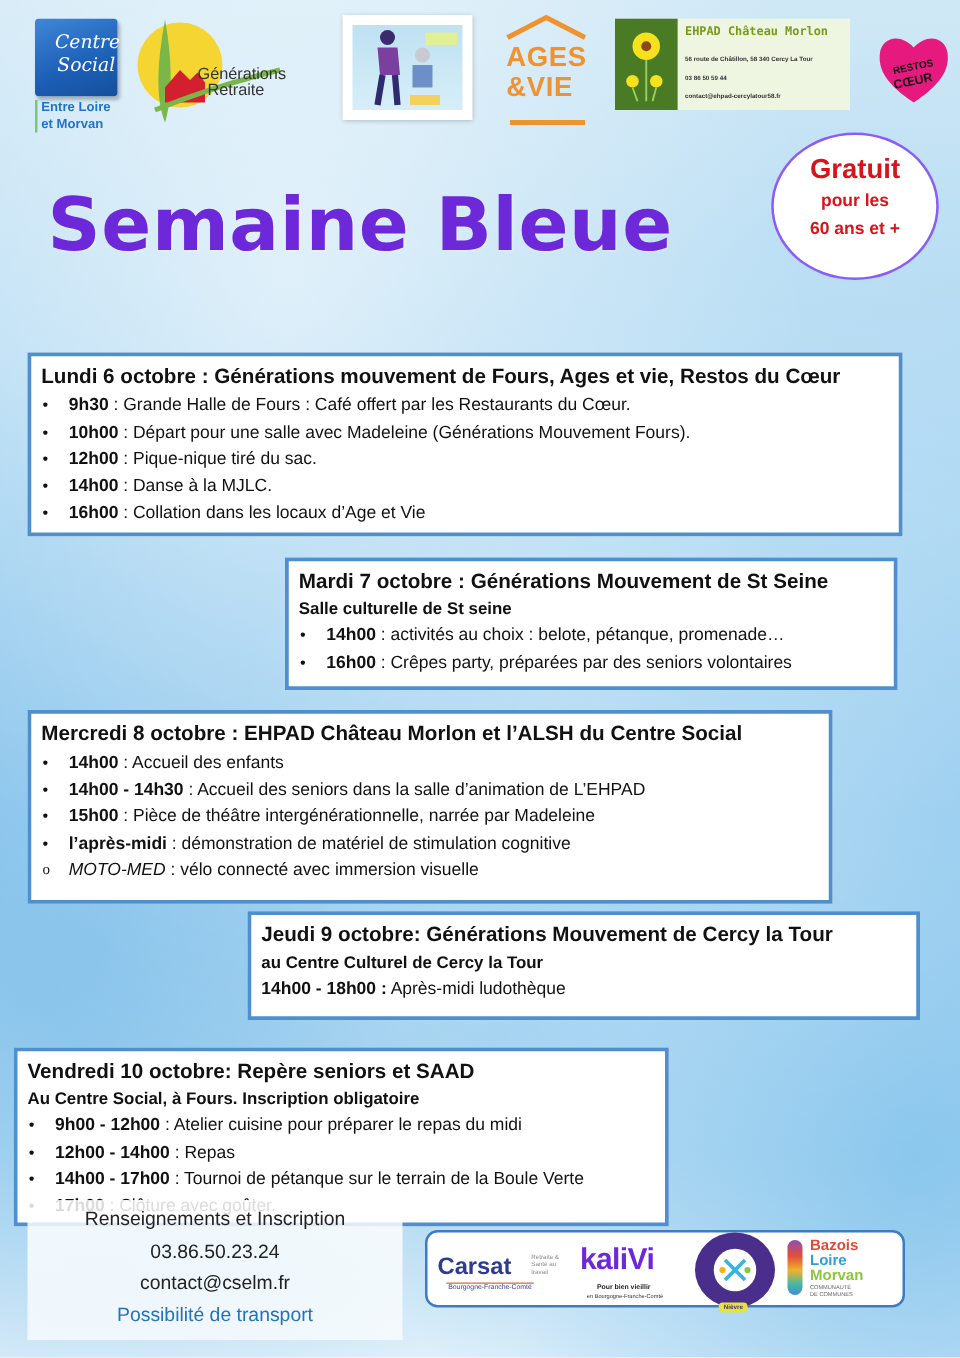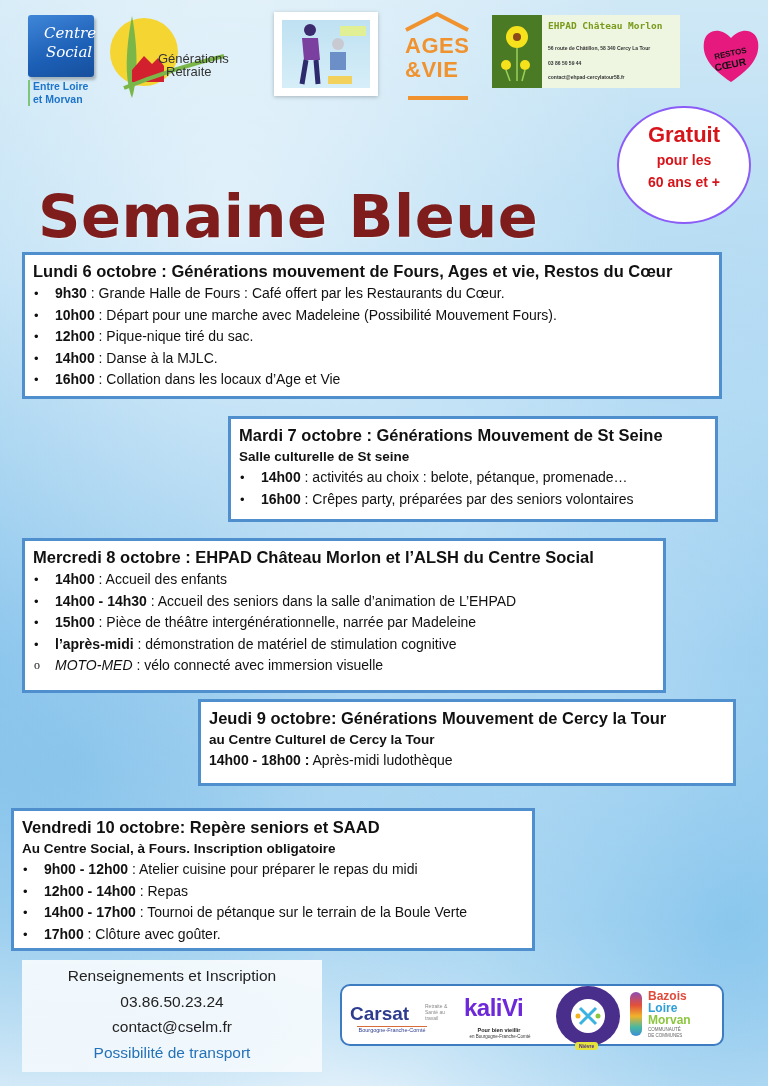--- a/index.html
+++ b/index.html
@@ -38,36 +38,35 @@
   .logo-av { left: 402px; top: 10px; width: 70px; height: 92px; }
   .logo-av-text { left: 405px; top: 34px; width: 66px; color: #f0922e; font-weight: bold; font-size: 22px; line-height: 24px; text-align: left; letter-spacing: 0.5px; }
   .logo-ehpad { left: 492px; top: 15px; width: 188px; height: 73px; background: #eef6e2; }
   .logo-ehpad-img { left: 492px; top: 15px; width: 50px; height: 73px; background: #4a7a24; }
   .logo-ehpad-title { left: 548px; top: 20px; color: #7a9a1a; font-weight: bold; font-size: 9.5px; font-family: "DejaVu Sans Mono", monospace; }
   .logo-ehpad-line { left: 548px; color: #333; font-size: 5px; font-weight: bold; }
   .logo-rdc { left: 700px; top: 20px; width: 62px; height: 75px; }
 
   
   .main-title {
-    left: 38px; top: 140px; color: #7f1d1d; font-family: "DejaVu Sans", sans-serif;
+    left: 38px; top: 140px; color: #6d28d9; font-family: "DejaVu Sans", sans-serif;
     font-size: 59px; letter-spacing: 0.5px; line-height: 80px;
     text-shadow: 1px 1px 2px rgba(255,255,255,0.4);
-    margin-top: 37px;
   }
   .badge {
     left: 617px; top: 106px; width: 134px; height: 118px; border-radius: 50%;
     background: #fff; border: 2px solid #8b5cf6; text-align: center; color: #d7141a; font-weight: bold;
   }
   .badge .b1 { display: block; font-size: 22px; margin-top: 14px; line-height: 26px; }
   .badge .b2 { display: block; font-size: 14px; line-height: 20px; margin-top: 2px; }
 
   
   .box {
     position: absolute; background: #fff; border: 3px solid #4f8fcd;
-    color: #111; padding: 4px 8px 0 8px;
+    color: #111; padding: 4px 8px 0 8px; margin-top: 30px;
   }
   .box h2 { font-size: 16.5px; font-weight: bold; line-height: 24px; white-space: nowrap; }
   .box .sub { font-size: 13.5px; font-weight: bold; line-height: 20px; white-space: nowrap; }
   .box ul { list-style: none; }
   .box li { font-size: 14px; line-height: 21.5px; white-space: nowrap; position: relative; padding-left: 22px; }
   .box li .bul { position: absolute; left: 1px; top: 0; font-size: 13px; }
   .box li b { font-weight: bold; }
   .box li i { font-style: italic; }
   .box .plain { font-size: 14px; line-height: 21px; white-space: nowrap; }
 
@@ -174,21 +173,21 @@
 <div class="abs badge">
   <span class="b1">Gratuit</span>
   <span class="b2">pour les</span>
   <span class="b2">60 ans et +</span>
 </div>
 
 <div class="box" id="box-mon">
   <h2>Lundi 6 octobre : Générations mouvement de Fours, Ages et vie, Restos du Cœur</h2>
   <ul>
     <li><span class="bul">•</span><b>9h30</b><span> : Grande Halle de Fours : Café offert par les Restaurants du Cœur.</span></li>
-    <li><span class="bul">•</span><b>10h00</b><span> : Départ pour une marche avec Madeleine (Possibilité Mouvement Fours).</span></li>
+    <li><span class="bul">•</span><b>10h00</b><span> : Départ pour une salle avec Madeleine (Générations Mouvement Fours).</span></li>
     <li><span class="bul">•</span><b>12h00</b><span> : Pique-nique tiré du sac.</span></li>
     <li><span class="bul">•</span><b>14h00</b><span> : Danse à la MJLC.</span></li>
     <li><span class="bul">•</span><b>16h00</b><span> : Collation dans les locaux d’Age et Vie</span></li>
   </ul>
 </div>
 
 <div class="box" id="box-tue">
   <h2>Mardi 7 octobre : Générations Mouvement de St Seine</h2>
   <div class="sub">Salle culturelle de St seine</div>
   <ul>

